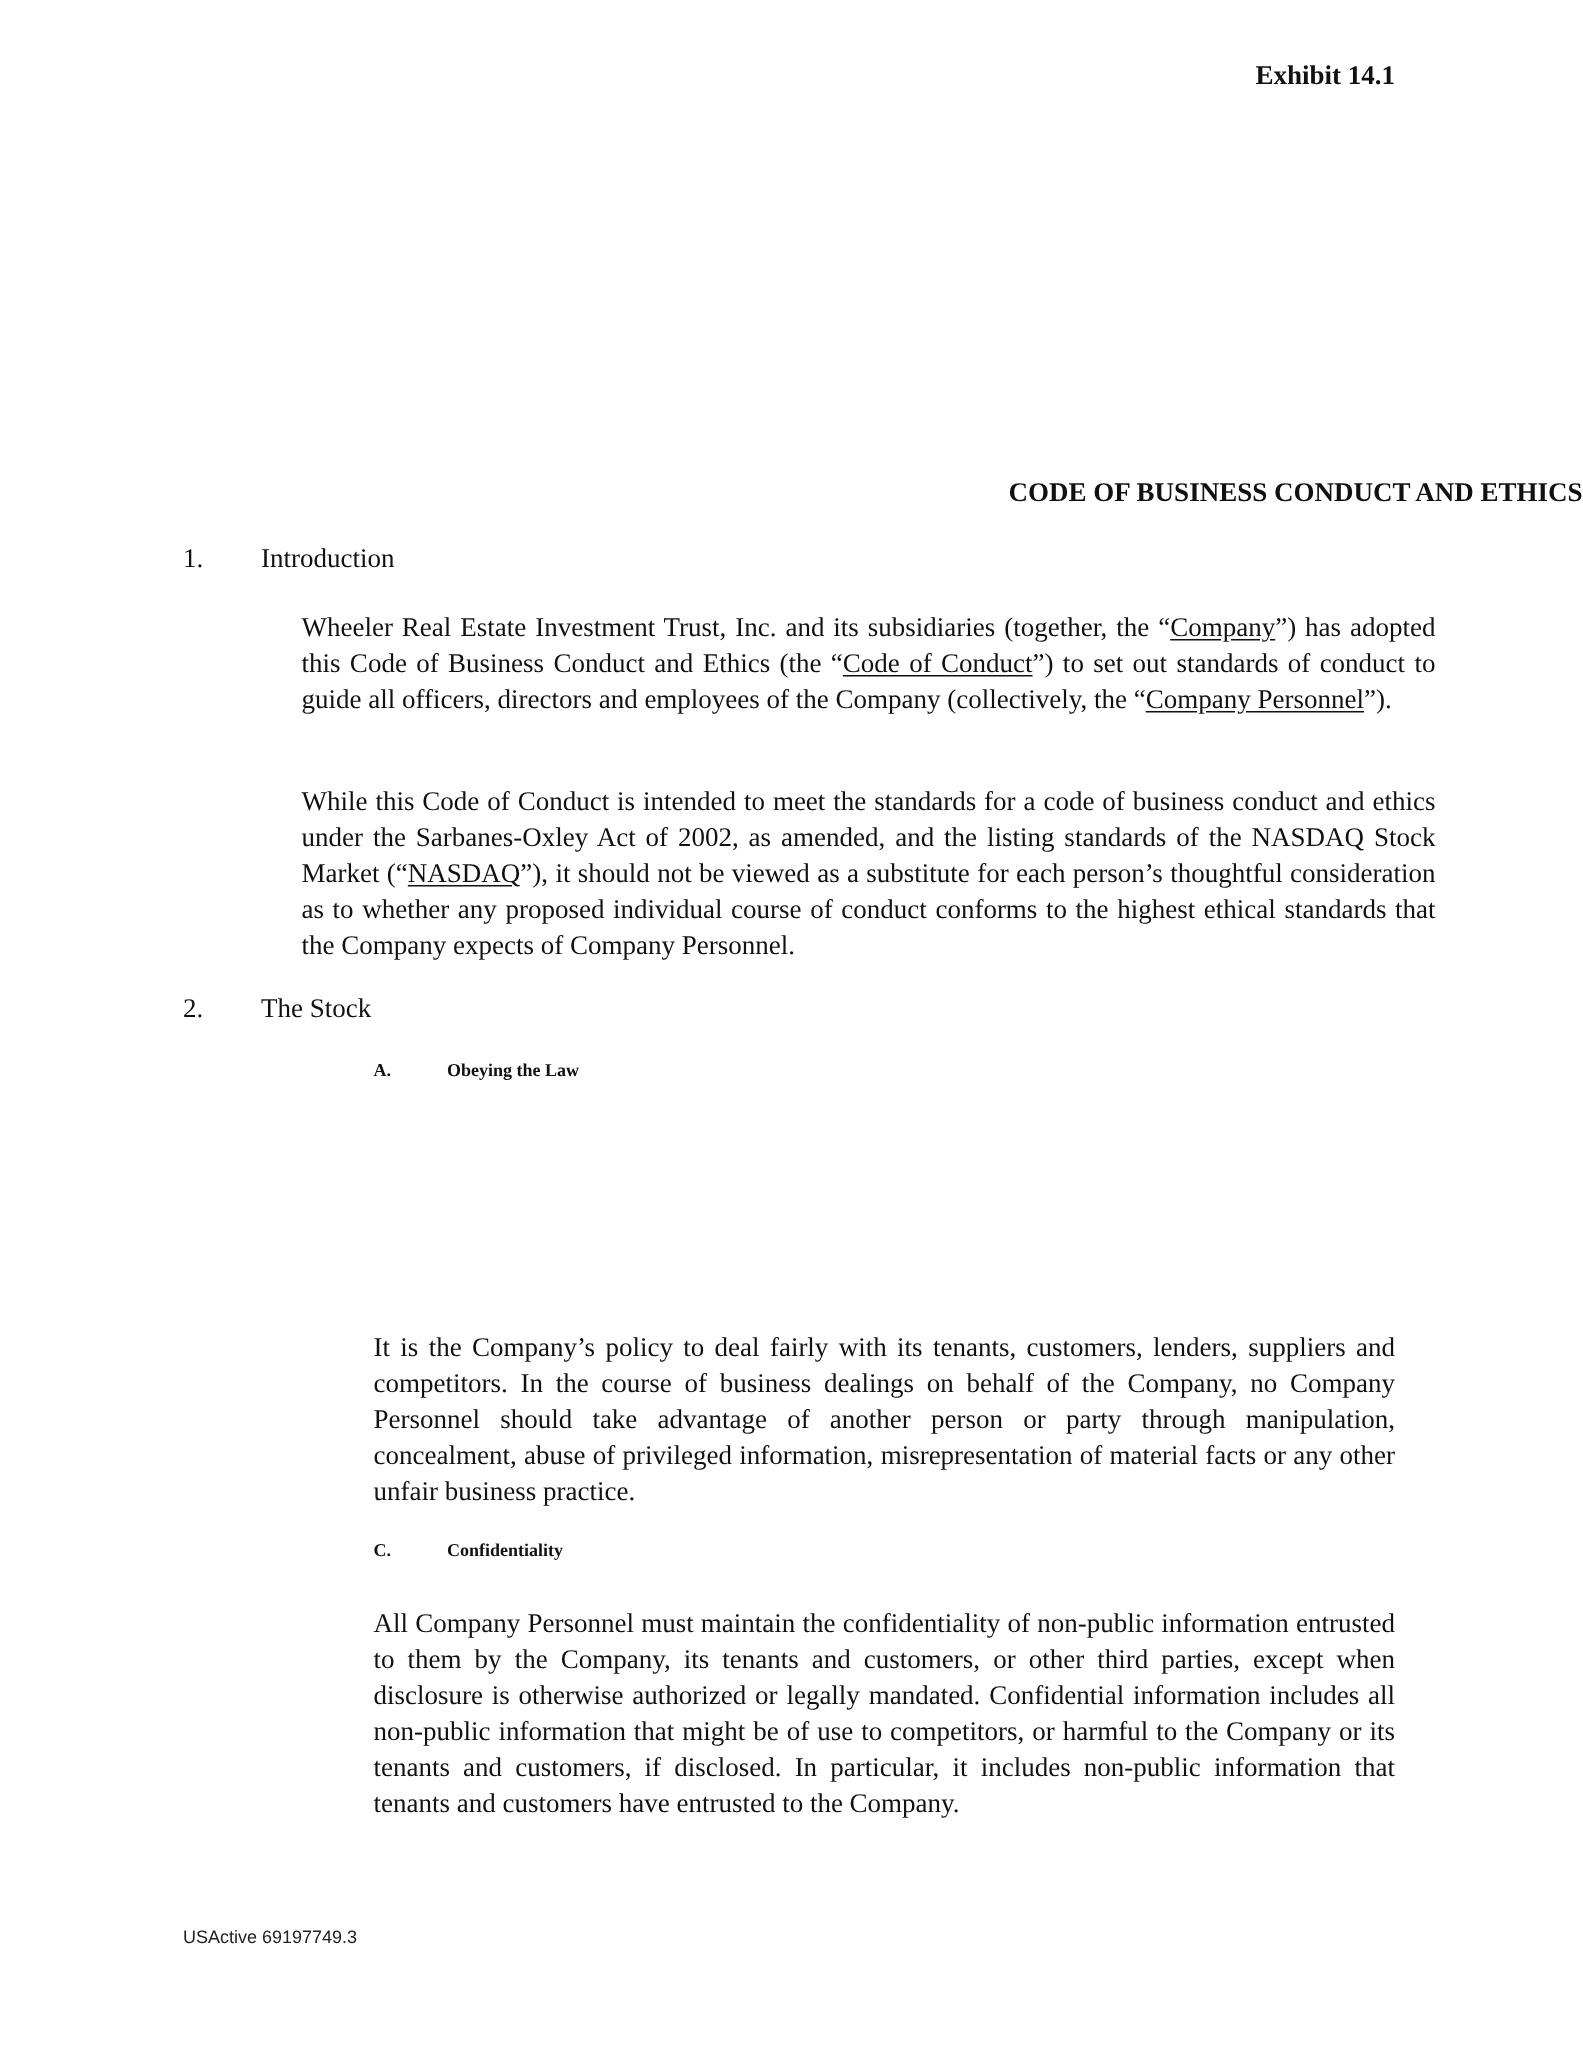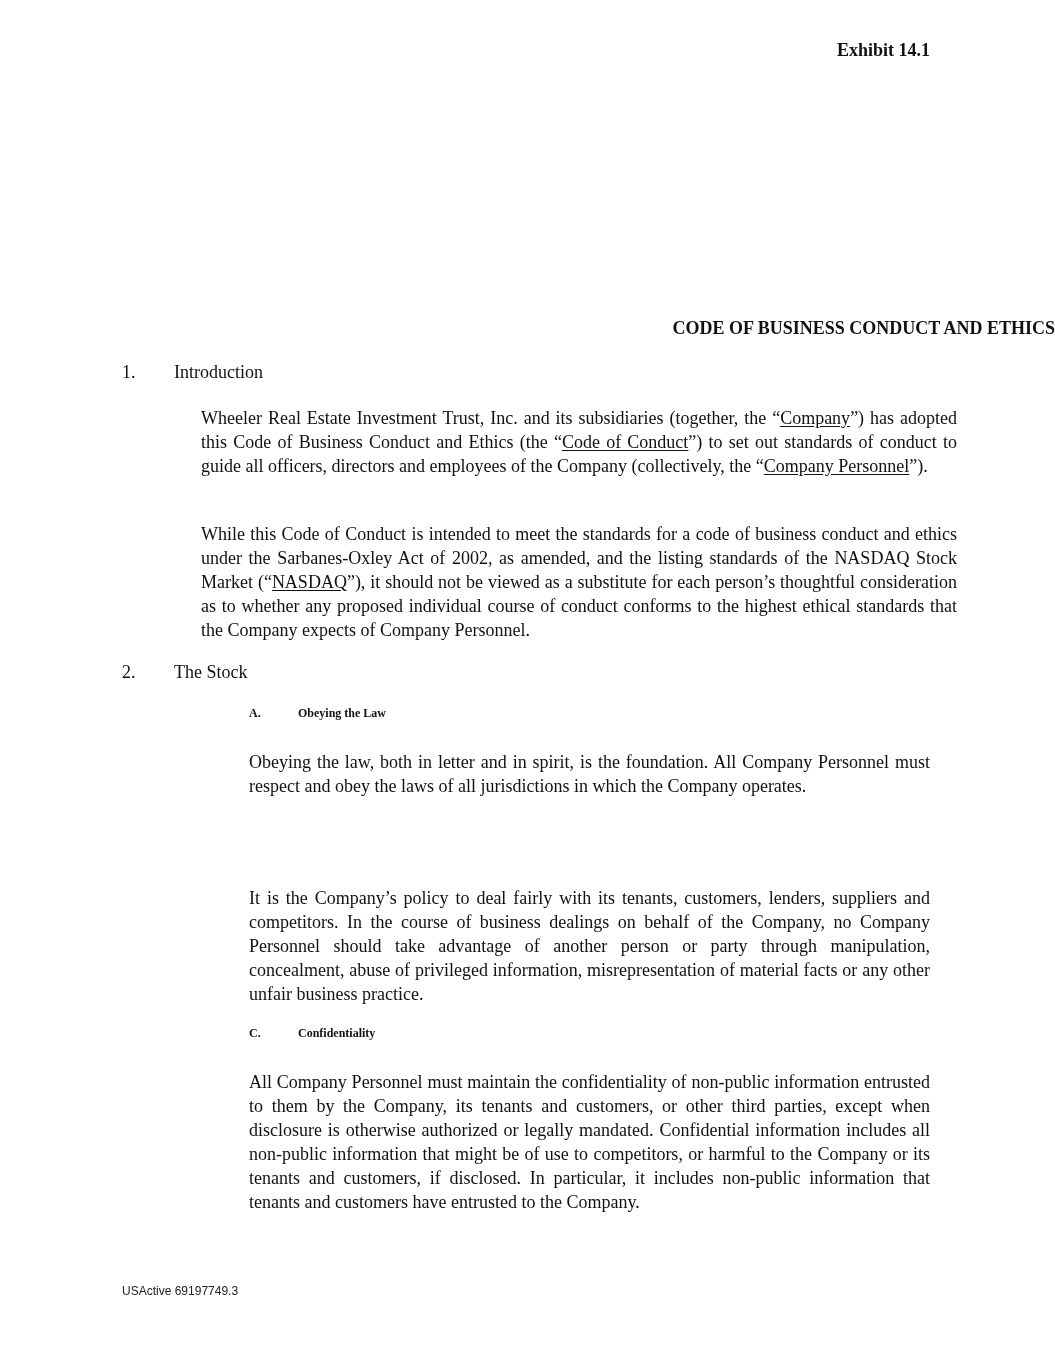--- a/index.html
+++ b/index.html
@@ -47,21 +47,20 @@
 
   <div class="para p1" style="top:522px;"><span>While this Code of Conduct is intended to meet the standards for a code of business conduct and ethics under the Sarbanes-Oxley Act of 2002, as amended, and the listing standards of the NASDAQ Stock Market (“</span><u>NASDAQ</u><span>”), it should not be viewed as a substitute for each person’s thoughtful consideration as to whether any proposed individual course of conduct conforms to the highest ethical standards that the Company expects of Company Personnel.</span></div>
 
   <div class="h1" style="top:662px;">
     <span class="num">2.</span><span>The Stock</span>
   </div>
 
   <div class="h2" style="top:706px;">
     <span class="num">A.</span><span>Obeying the Law</span>
   </div>
-  <div class="para p2" style="top:750px;">Obeying the law, both in letter and in spirit, is the foundation. All Company Personnel must respect and obey the laws of all jurisdictions in which the Company operates.</div>
 
   <div class="para p2" style="top:886px;">It is the Company’s policy to deal fairly with its tenants, customers, lenders, suppliers and competitors. In the course of business dealings on behalf of the Company, no Company Personnel should take advantage of another person or party through manipulation, concealment, abuse of privileged information, misrepresentation of material facts or any other unfair business practice.</div>
 
   <div class="h2" style="top:1026px;">
     <span class="num">C.</span><span>Confidentiality</span>
   </div>
   <div class="para p2" style="top:1070px;">All Company Personnel must maintain the confidentiality of non-public information entrusted to them by the Company, its tenants and customers, or other third parties, except when disclosure is otherwise authorized or legally mandated. Confidential information includes all non-public information that might be of use to competitors, or harmful to the Company or its tenants and customers, if disclosed. In particular, it includes non-public information that tenants and customers have entrusted to the Company.</div>
 
   <div class="footer">USActive 69197749.3</div>
 </div>

